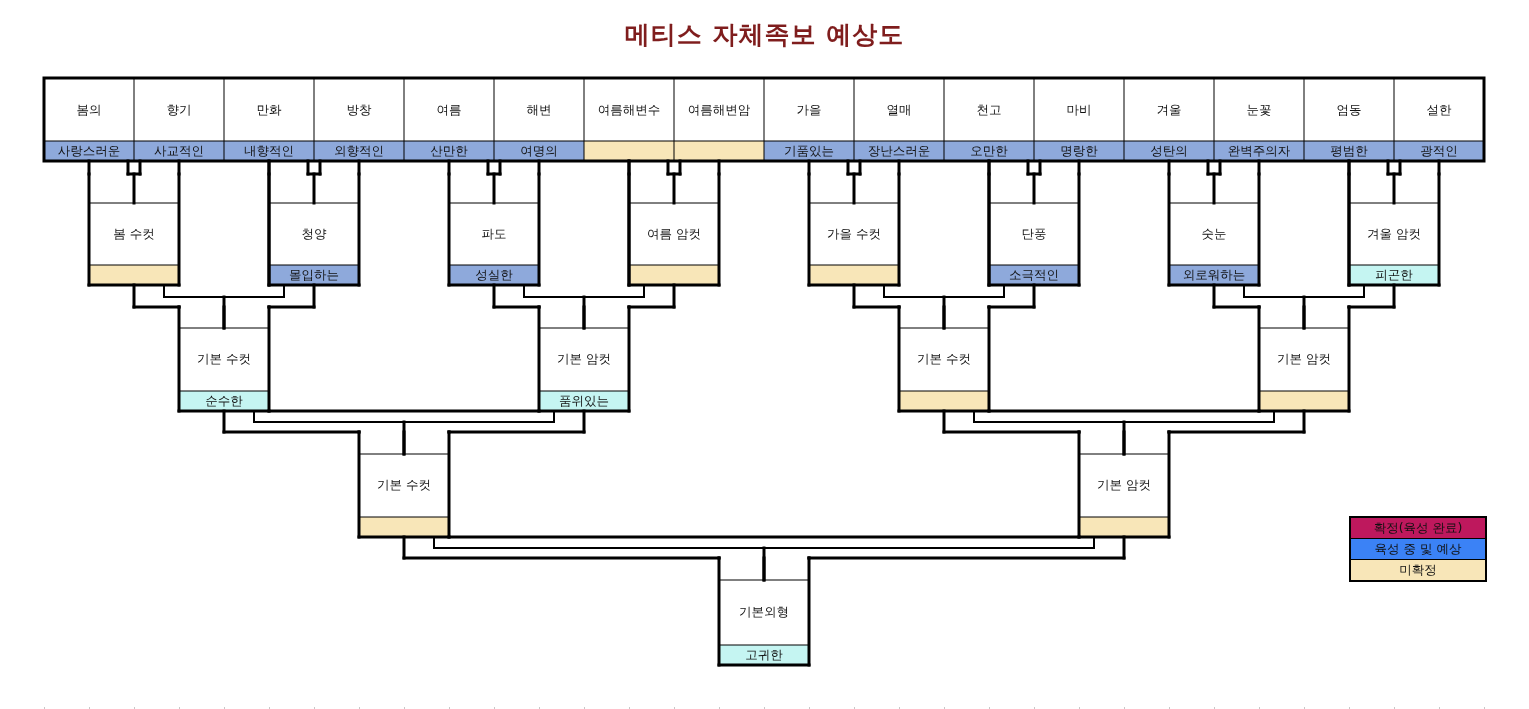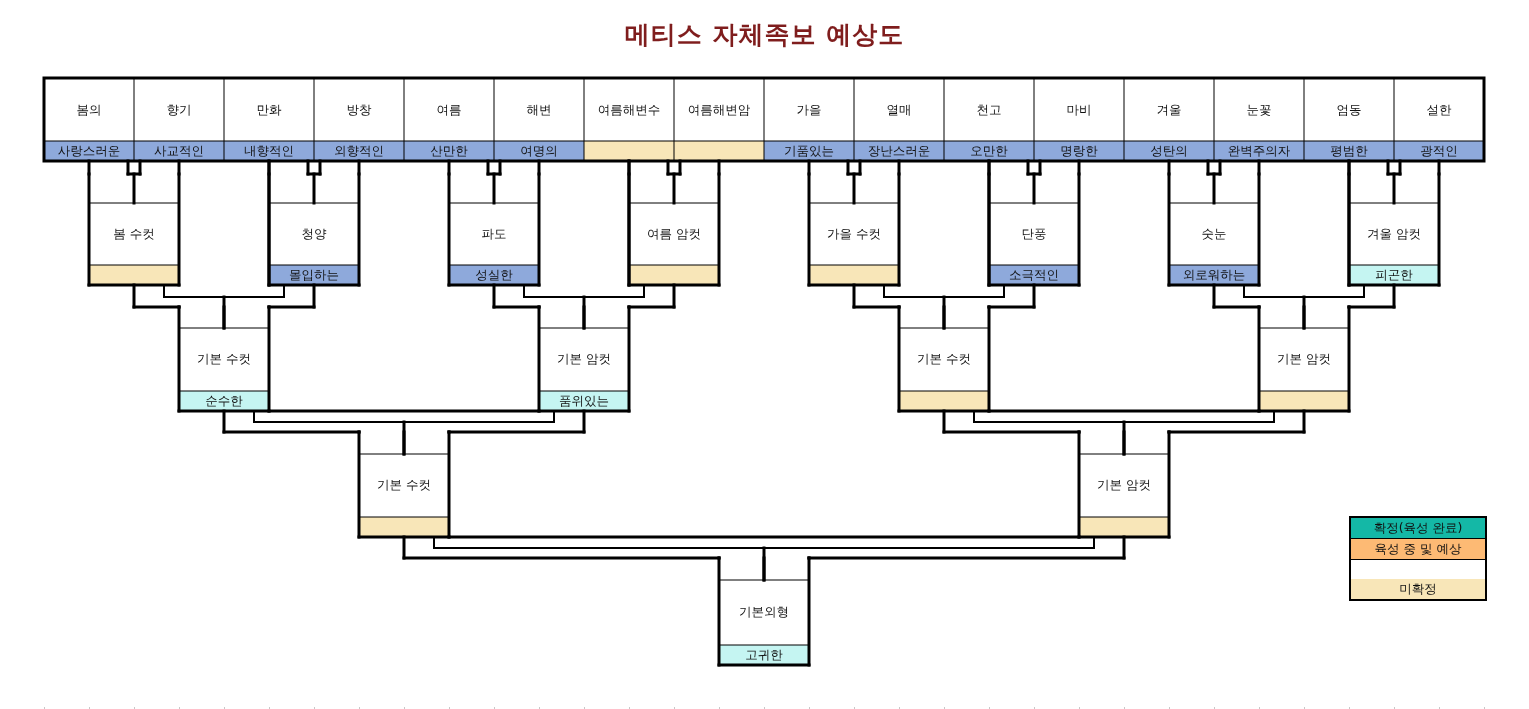--- a/index.html
+++ b/index.html
@@ -7,21 +7,21 @@
          font-family:"DejaVu Sans","Liberation Sans",sans-serif; }
   #title { position:absolute; left:0; top:18px; width:1529px; text-align:center;
            font-size:25px; font-weight:bold; color:#7f1d1d; letter-spacing:1px; }
   #tree { position:absolute; left:0; top:0; }
   .ticks { position:absolute; left:0; top:707px; width:1529px; height:2px; }
   .tick { position:absolute; top:0; width:1px; height:2px; background:#c8c8c8; }
   svg text { font-family:"DejaVu Sans","Liberation Sans",sans-serif; font-size:12.5px; fill:#111; }
   .legend { position:absolute; left:1349px; top:516px; width:134px; border:2px solid #000;
             font-size:12.5px; color:#111; }
   .legend div { height:20px; line-height:20px; text-align:center; border-bottom:1px solid #000; }
-  .legend div:last-child { border-bottom:none;margin-top:19px; }
+  .legend div:last-child { border-bottom:none; }
 </style>
 </head>
 <body>
 
 <div id="title">메티스 자체족보 예상도</div>
 
 <svg id="tree" width="1529" height="709" xmlns="http://www.w3.org/2000/svg">
     <rect x="44" y="141" width="90" height="20" fill="#8EA9DB" stroke="none"></rect>
     <text x="89" y="110" text-anchor="middle" dominant-baseline="middle">봄의</text>
     <text x="89" y="151.5" text-anchor="middle" dominant-baseline="middle">사랑스러운</text>
@@ -326,22 +326,22 @@
     <line x1="719" y1="645" x2="809" y2="645" stroke="#000" stroke-width="1" stroke-linecap="square"></line>
     <text x="764" y="612.5" text-anchor="middle" dominant-baseline="middle">기본외형</text>
     <text x="764" y="655.5" text-anchor="middle" dominant-baseline="middle">고귀한</text>
     <line x1="719" y1="558" x2="719" y2="665" stroke="#000" stroke-width="3" stroke-linecap="square"></line>
     <line x1="809" y1="558" x2="809" y2="665" stroke="#000" stroke-width="3" stroke-linecap="square"></line>
     <line x1="719" y1="665" x2="809" y2="665" stroke="#000" stroke-width="3" stroke-linecap="square"></line>
     <line x1="764" y1="558" x2="764" y2="580" stroke="#000" stroke-width="3" stroke-linecap="square"></line>
   </svg>
 
 <div class="legend">
-  <div style="background: #14b8a6;">확정(육성 완료)</div>
-  <div style="background: #fdba74;">육성 중 및 예상</div>
+  <div style="background: #be185d;">확정(육성 완료)</div>
+  <div style="background: #3b82f6;">육성 중 및 예상</div>
   <div style="background: rgb(248, 230, 184);">미확정</div>
 </div>
 
 <div class="ticks" id="ticks">
     <div class="tick" style="left: 44px;"></div>
     <div class="tick" style="left: 89px;"></div>
     <div class="tick" style="left: 134px;"></div>
     <div class="tick" style="left: 179px;"></div>
     <div class="tick" style="left: 224px;"></div>
     <div class="tick" style="left: 269px;"></div>

